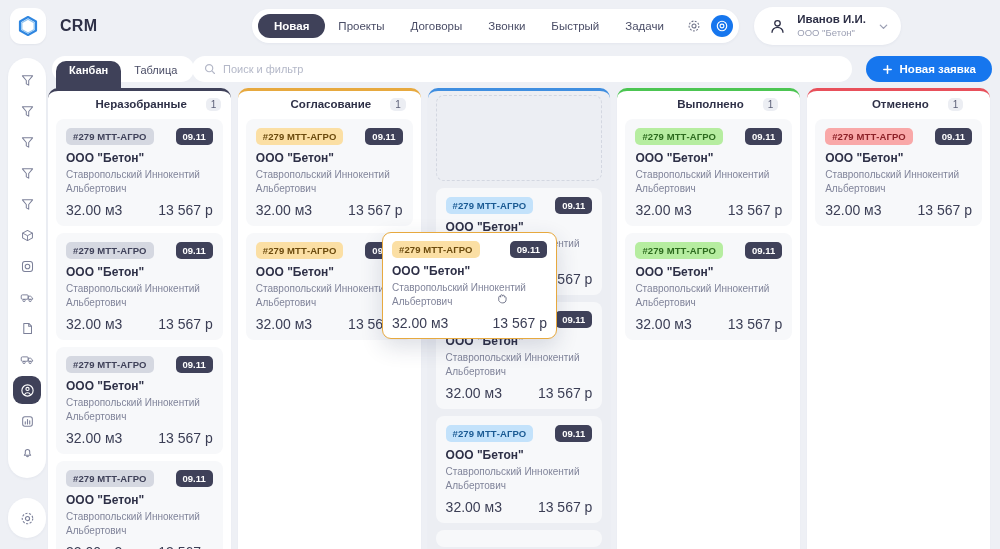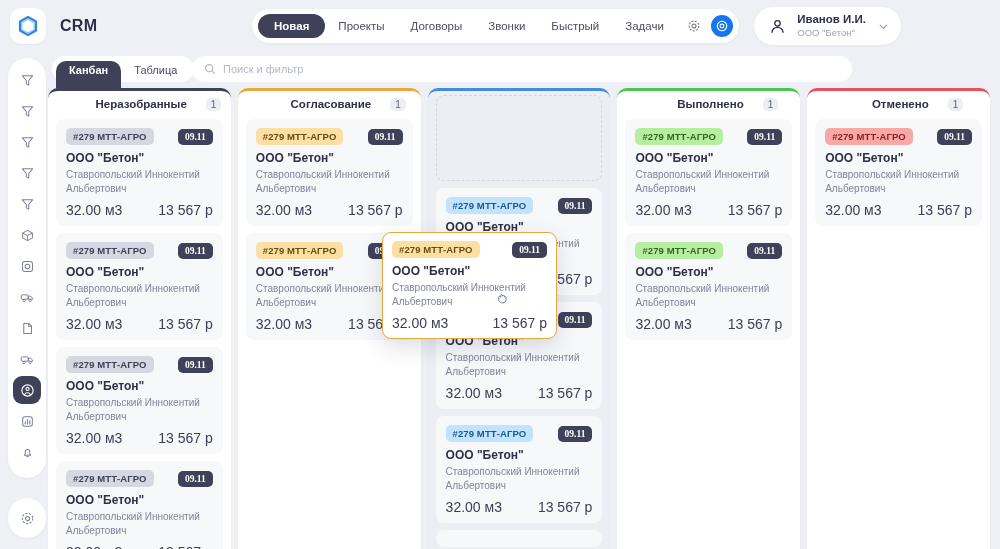--- a/index.html
+++ b/index.html
@@ -135,21 +135,21 @@
     background: #f7f8fa; border-radius: 8px; padding: 8px 9px 7px 9px;
     flex: none; border: 1px solid transparent;
   }
   .card-top { display: flex; align-items: center; justify-content: space-between; }
   .tag {
     font-size: 9.5px; font-weight: 700; border-radius: 5px;
     padding: 3px 7px; letter-spacing: .1px; white-space: nowrap;
   }
   .date-badge {
     font-size: 9.5px; font-weight: 700; color: #ffffff; background: #3f4159;
-    border-radius: 5px; padding: 3px 7px; white-space: nowrap; font-family: Liberation Serif, serif;
+    border-radius: 5px; padding: 3px 7px; white-space: nowrap;
   }
   .card-title { font-size: 12px; font-weight: 600; margin-top: 6px; color: #2e3047; }
   .card-sub { font-size: 10px; color: #80849a; margin-top: 3px; line-height: 1.35; }
   .card-foot {
     display: flex; align-items: center; justify-content: space-between;
     margin-top: 7px; font-size: 14px; color: #3b3e55;
   }
   .placeholder {
     border: 1.5px dashed #d3d7e1; border-radius: 8px; height: 86px;
     flex: none; background: transparent;
@@ -316,20 +316,28 @@
   </div>
   <div class="search-box">
     <span>
       <svg width="12" height="12" viewBox="0 0 14 14">
           <circle cx="6" cy="6" r="4.2" fill="none" stroke="#b4b8c8" stroke-width="1.4"></circle>
           <path d="M9.2 9.2 L12.2 12.2" stroke="#b4b8c8" stroke-width="1.4" stroke-linecap="round"></path>
         </svg>
     </span>
     <input class="search-input" type="text" placeholder="Поиск и фильтр" style="">
   </div>
+  <button class="new-btn">
+    <span>
+      <svg width="11" height="11" viewBox="0 0 12 12">
+          <path d="M6 2 V10 M2 6 H10" stroke="#ffffff" stroke-width="1.7" stroke-linecap="round"></path>
+        </svg>
+    </span>
+    <span>Новая заявка</span>
+  </button>
 </div>
 
 <div class="board" id="board">
     <div class="column" style="border-top-color: rgb(63, 65, 89);">
       <div class="col-head">
         <span class="col-title">Неразобранные</span>
         <span class="col-count">1</span>
       </div>
       <div class="col-body">
         <div class="card">

